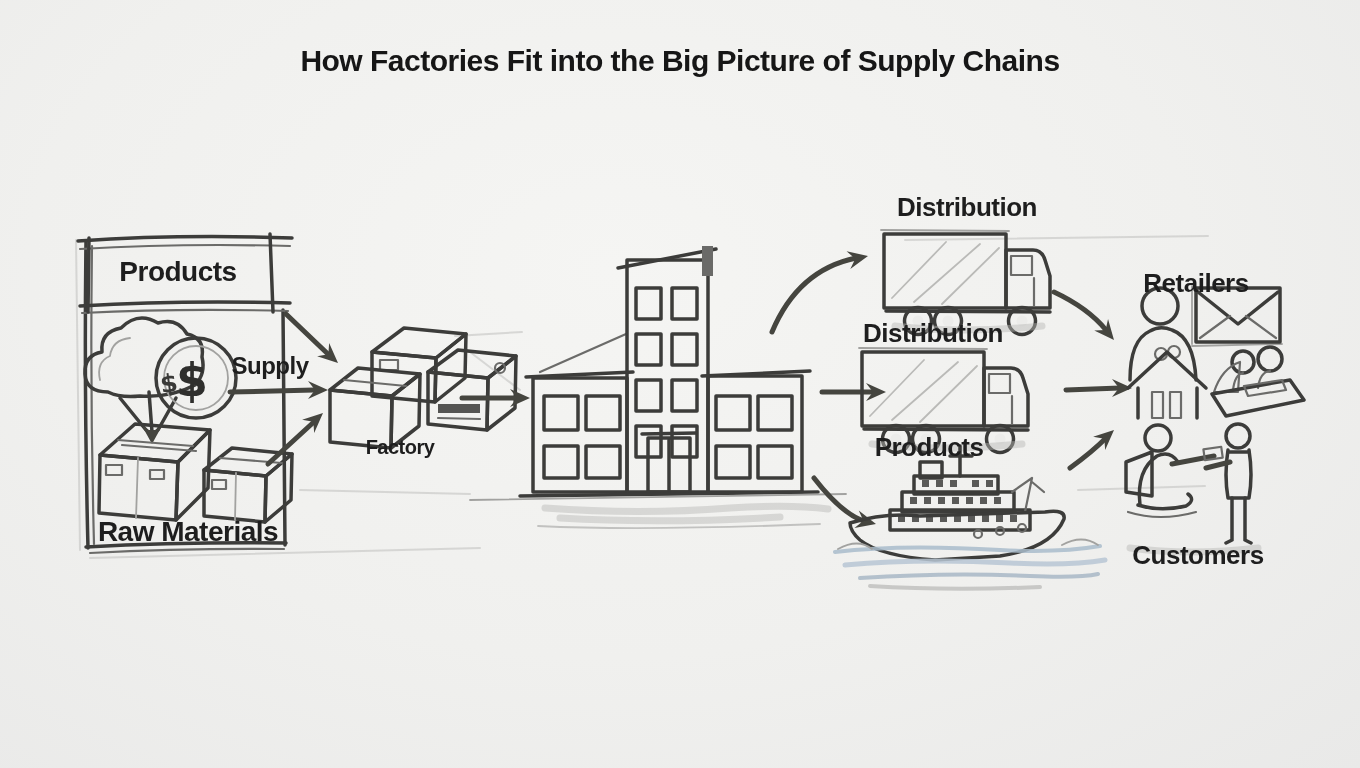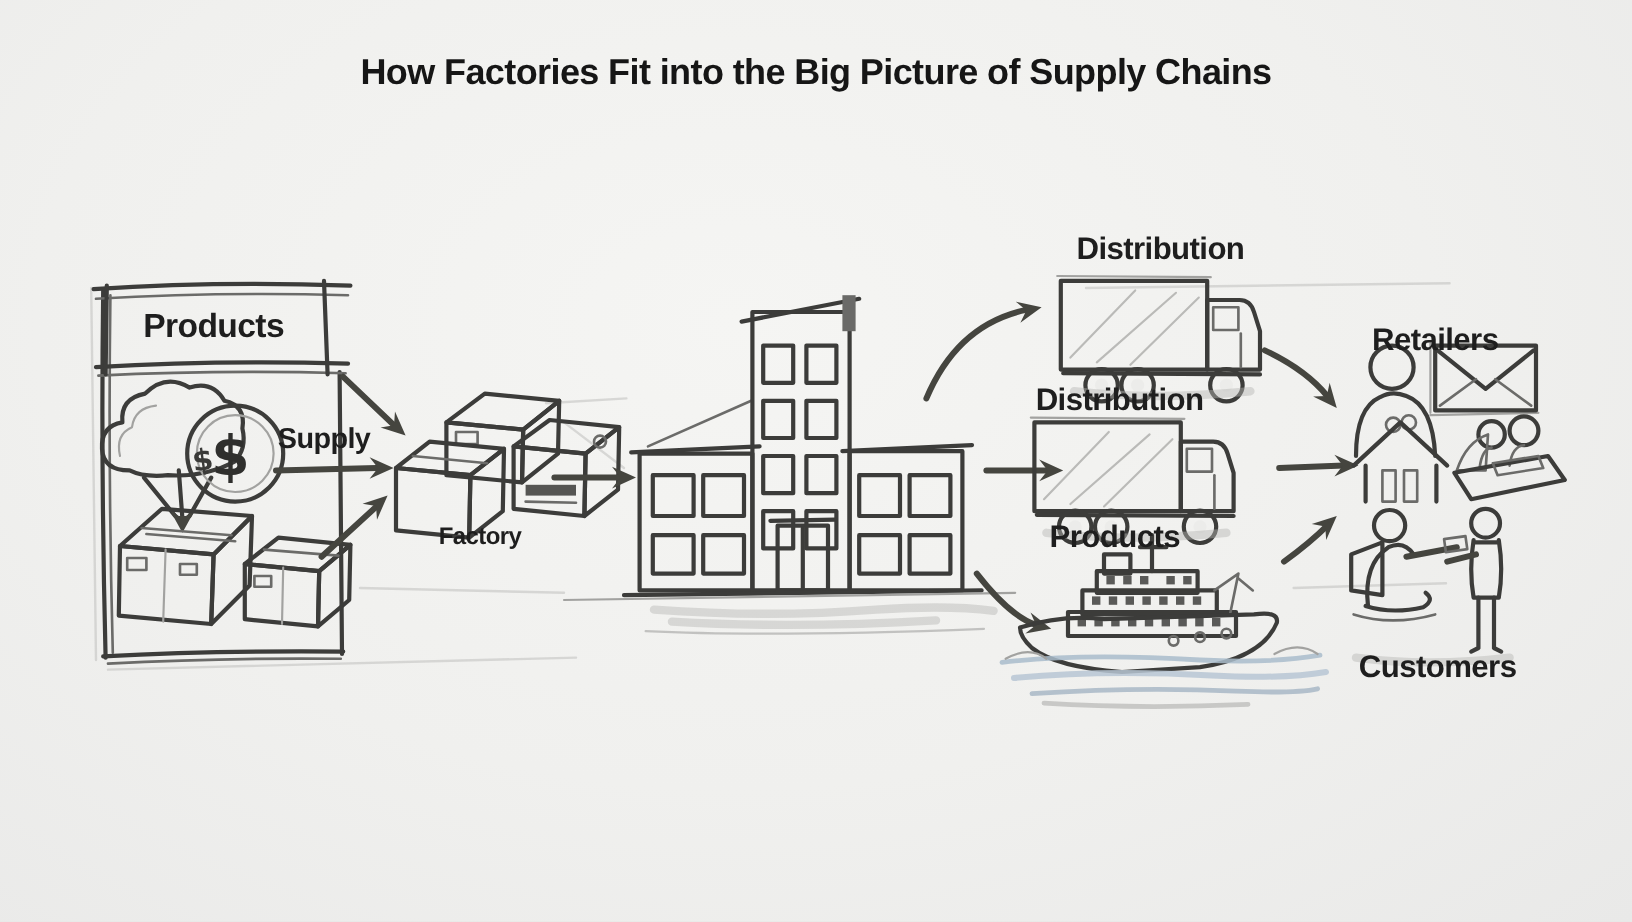--- a/index.html
+++ b/index.html
@@ -307,20 +307,21 @@
 </svg>
 
 <div class="label title" style="left:680px;top:44px;font-size:30px;">How Factories Fit into the Big Picture of Supply Chains</div>
 
 <div class="label" style="left:178px;top:256px;font-size:28px;">Products</div>
 
 <div class="label" style="left:270px;top:352px;font-size:24px;">Supply</div>
 
 <div class="label" style="left:400px;top:436px;font-size:20px;">Factory</div>
 
+<div class="label" style="left:188px;top:516px;font-size:28px;">Raw Materials</div>
 
 <div class="label" style="left:967px;top:192px;font-size:26px;">Distribution</div>
 
 <div class="label" style="left:933px;top:318px;font-size:26px;">Distribution</div>
 
 <div class="label" style="left:929px;top:432px;font-size:26px;">Products</div>
 
 <div class="label" style="left:1196px;top:240px;font-size:26px;margin-top:28px;">Retailers</div>
 
 <div class="label" style="left:1198px;top:540px;font-size:26px;">Customers</div>

